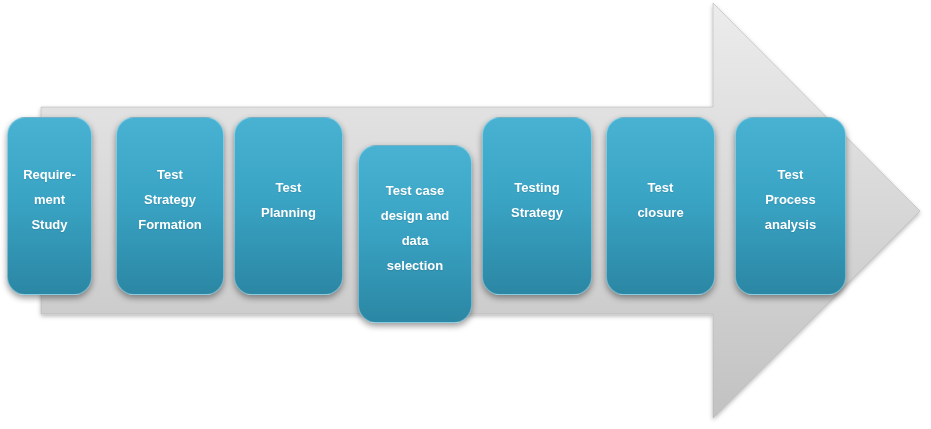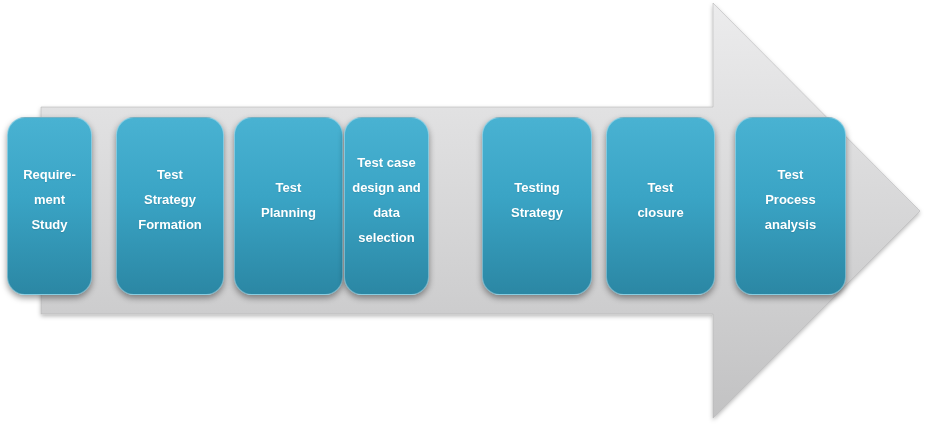--- a/index.html
+++ b/index.html
@@ -43,21 +43,21 @@
                 var(--stage-bottom) 100%);
     box-shadow: 0 3px 6px rgba(0, 0, 0, 0.40);
     display: flex;
     align-items: center;
     justify-content: center;
     padding-bottom: 13px;
   }
   .stage:nth-of-type(1) { left: 7px;   width: 85px; }
   .stage:nth-of-type(2) { left: 116px; width: 108px; }
   .stage:nth-of-type(3) { left: 234px; width: 109px; }
-  .stage:nth-of-type(4) { left: 344px; width: 85px; }
+  .stage:nth-of-type(4) { left: 358px; width: 114px; margin-top: 28px; }
   .stage:nth-of-type(5) { left: 482px; width: 110px; }
   .stage:nth-of-type(6) { left: 606px; width: 109px; }
   .stage:nth-of-type(7) { left: 735px; width: 111px; }
   .stage-label {
     color: var(--stage-text);
     font-size: 13px;
     font-weight: bold;
     line-height: 25px;
     text-align: center;
     white-space: pre-line;

